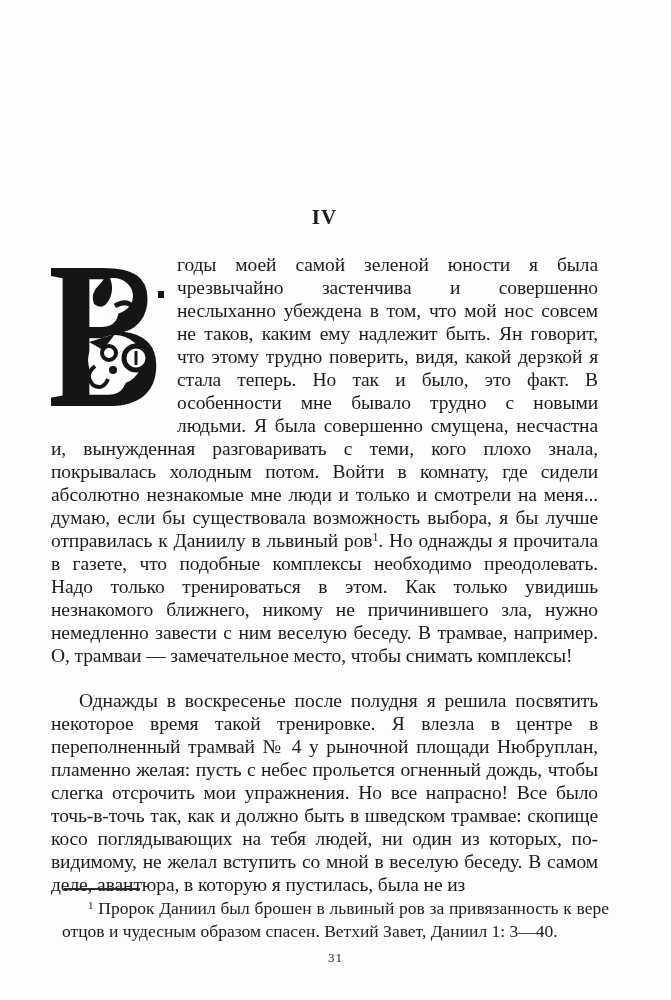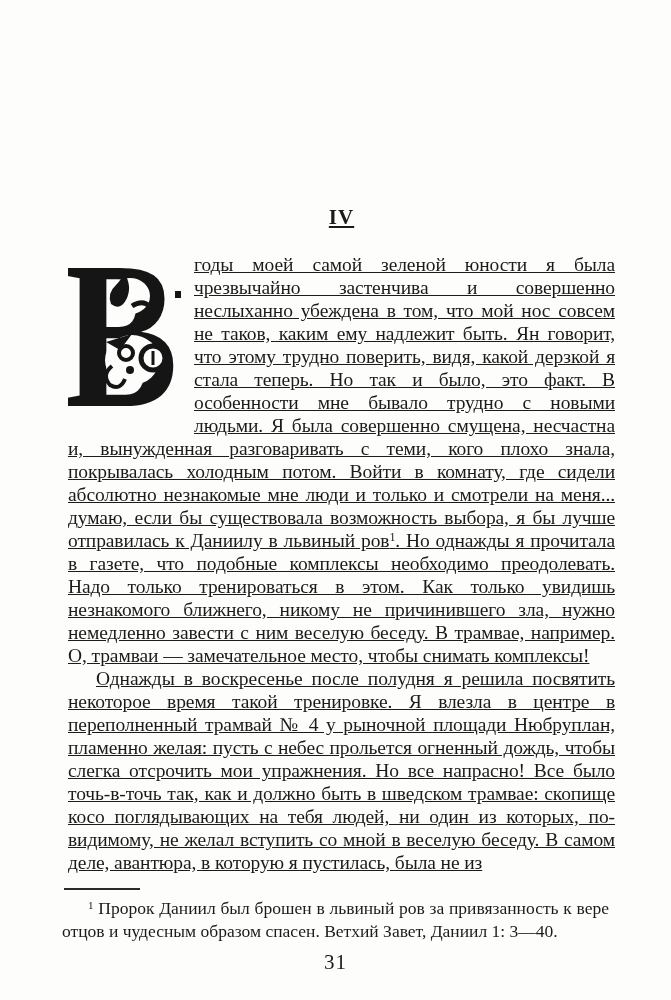--- a/index.html
+++ b/index.html
@@ -12,41 +12,41 @@
     width: 671px;
     height: 1000px;
     margin: 0 auto;
     background: #fdfdfb;
     color: #1b1b1b;
     font-family: "Liberation Serif", "DejaVu Serif", serif;
     overflow: hidden;
   }
   .content {
     position: absolute;
-    left: 68px;
+    left: 51px;
     top: 205px;
     width: 547px;
-    text-decoration: underline;
   }
   .chapter-heading {
     text-align: center;
     font-size: 21px;
     font-weight: 700;
     letter-spacing: 1px;
     margin: 0 0 23px 0;
   }
   p.body-text {
     margin: 0;
     font-size: 19.5px;
     line-height: 23px;
     text-align: justify;
     letter-spacing: -0.1px;
   }
   p.second-par {
     text-indent: 28px;
+    margin-top: 22px;
   }
   .dropcap {
     float: left;
     width: 126px;
     height: 161px;
     margin: 1px 0 0 0;
   }
   .dropcap svg {
     display: block;
   }
@@ -77,21 +77,21 @@
     font-size: 11px;
     line-height: 0;
     vertical-align: 5px;
   }
   .page-number {
     position: absolute;
     left: 0;
     top: 950px;
     width: 671px;
     text-align: center;
-    font-size: 21px;
+    font-size: 13px;
     letter-spacing: 1px;
   }
 </style>
 </head>
 <body>
 
 <div class="page">
 
   <div class="content">
 

